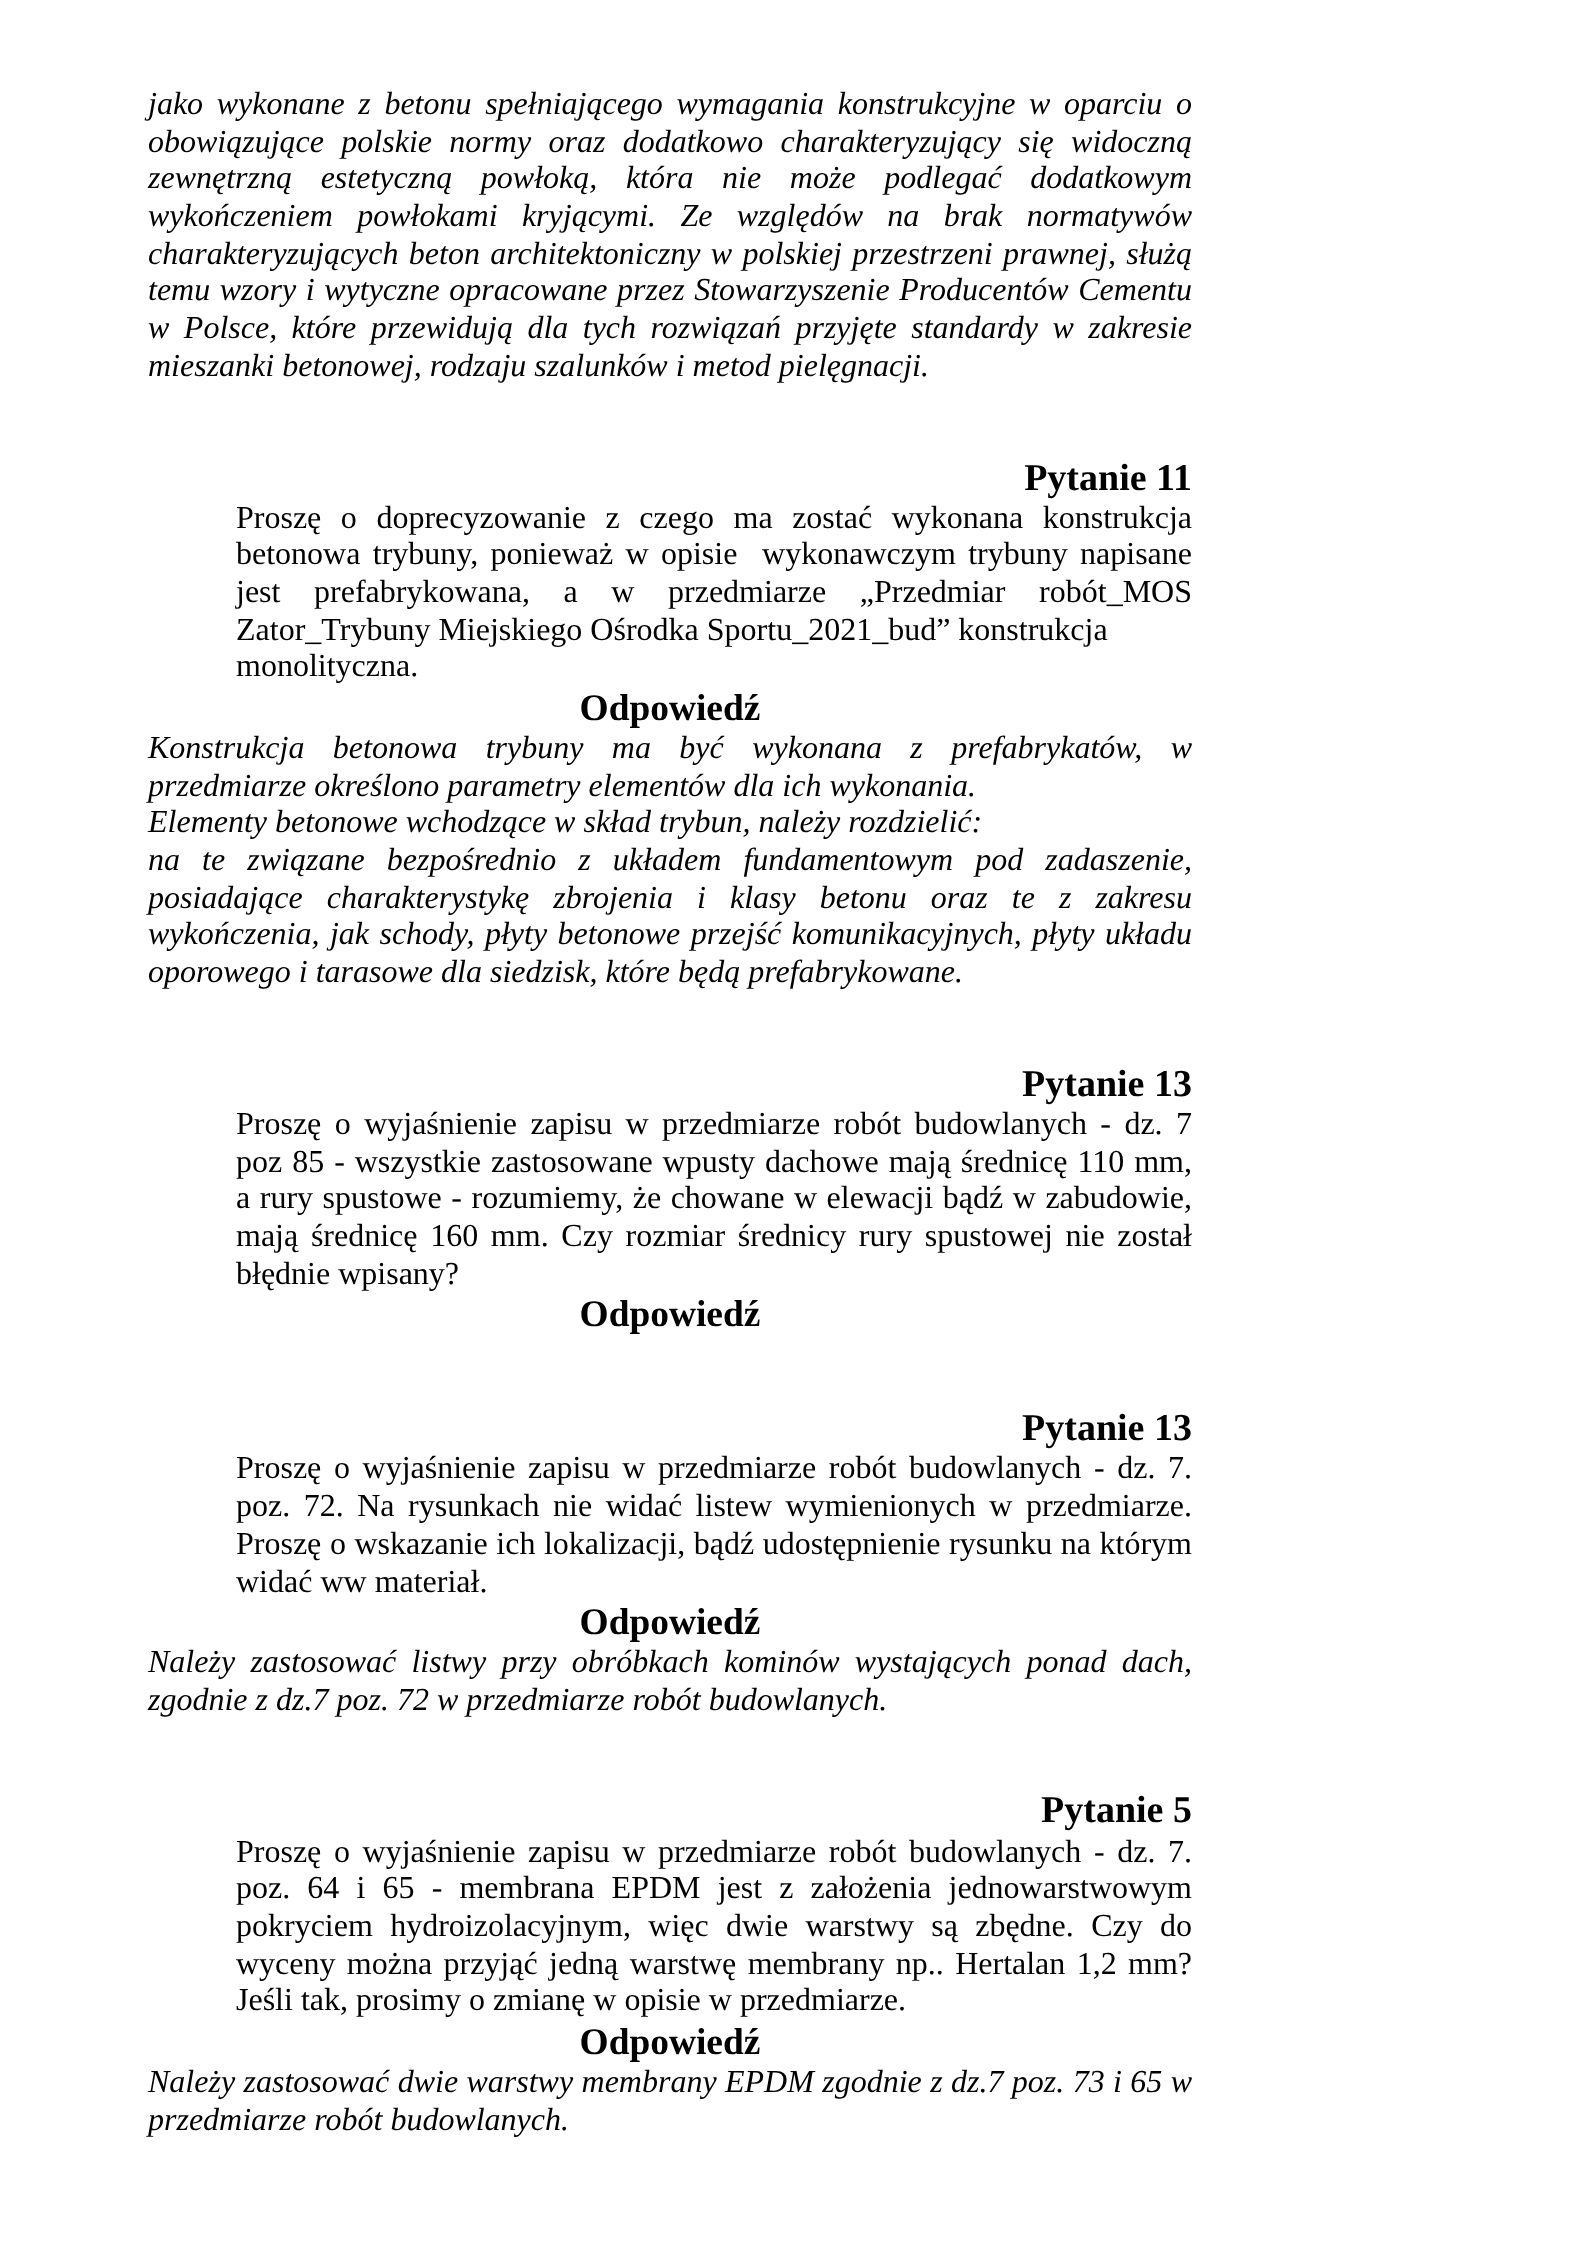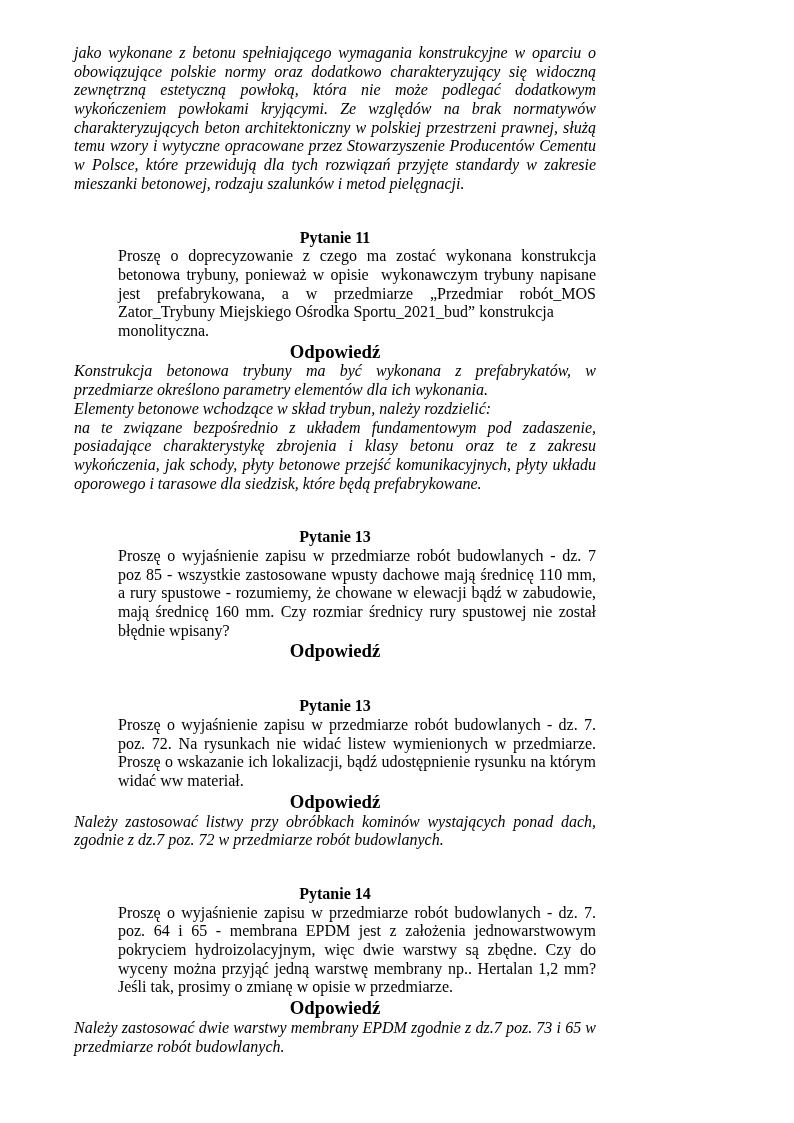--- a/index.html
+++ b/index.html
@@ -27,22 +27,22 @@
   }
   .intro {
     font-style: italic;
   }
   .qa-section {
     margin-top: 35px;
   }
   .qa-heading {
     margin: 0;
     font-weight: bold;
-    font-size: 16px;
-    text-align: center;
+    font-size: 19px;
+    text-align: right;
   }
   .question {
     font-style: normal;
     margin-left: 44px;
   }
   .answer-label {
     margin: 0;
     font-weight: bold;
     text-align: center;
   }
@@ -74,20 +74,20 @@
   </div>
 
   <div class="qa-section">
     <h2 class="qa-heading">Pytanie 13</h2>
     <p class="para question">Proszę o wyjaśnienie zapisu w przedmiarze robót budowlanych - dz. 7. poz. 72. Na rysunkach nie widać listew wymienionych w przedmiarze. Proszę o wskazanie ich lokalizacji, bądź udostępnienie rysunku na którym widać ww materiał.</p>
     <h3 class="answer-label">Odpowiedź</h3>
     <p class="para answer">Należy zastosować listwy przy obróbkach kominów wystających ponad dach, zgodnie z dz.7 poz. 72 w przedmiarze robót budowlanych.</p>
   </div>
 
   <div class="qa-section">
-    <h2 class="qa-heading">Pytanie 14</h2>
+    <h2 class="qa-heading">Pytanie 5</h2>
     <p class="para question">Proszę o wyjaśnienie zapisu w przedmiarze robót budowlanych - dz. 7. poz. 64 i 65 - membrana EPDM jest z założenia jednowarstwowym pokryciem hydroizolacyjnym, więc dwie warstwy są zbędne. Czy do wyceny można przyjąć jedną warstwę membrany np.. Hertalan 1,2 mm? Jeśli tak, prosimy o zmianę w opisie w przedmiarze.</p>
     <h3 class="answer-label">Odpowiedź</h3>
     <p class="para answer">Należy zastosować dwie warstwy membrany EPDM zgodnie z dz.7 poz. 73 i 65 w przedmiarze robót budowlanych.</p>
   </div>
 
 
 </div>
 
 </body></html>

